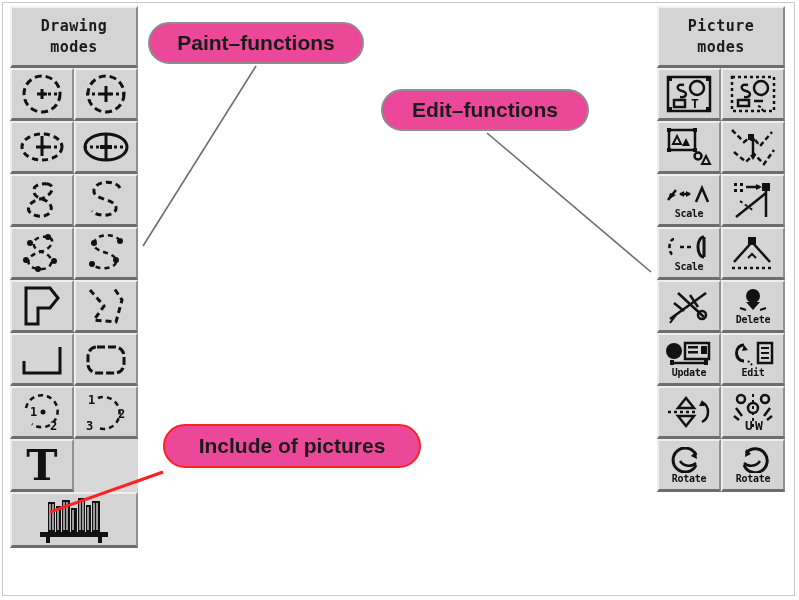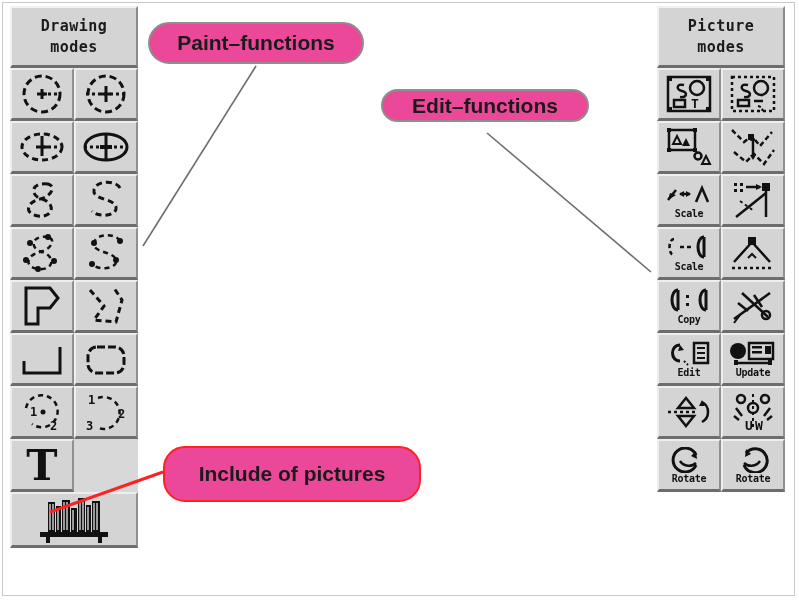--- a/index.html
+++ b/index.html
@@ -116,22 +116,22 @@
     font-family: "Liberation Sans", sans-serif;
     font-size: 21px;
     font-weight: 700;
     color: #1a1a1a;
     white-space: nowrap;
     user-select: none;
   }
   .callout.red { border-color: #ff2020; }
 
   #callout-paint { left: 148px; top: 22px;  width: 216px; height: 42px; }
-  #callout-edit  { left: 381px; top: 89px;  width: 208px; height: 33px; }
-  #callout-pic   { left: 163px; top: 446px; width: 258px; height: 56px; }
+  #callout-edit  { left: 381px; top: 89px;  width: 208px; height: 42px; }
+  #callout-pic   { left: 163px; top: 424px; width: 258px; height: 44px; }
 
   #leaders { position: absolute; left: 0; top: 0; width: 799px; height: 600px; pointer-events: none; }
 </style>
 </head>
 <body>
 
 <div id="screen">
 
   <div id="frame"></div>
 
@@ -400,79 +400,77 @@
 
       <div class="tool">
         <svg width="50" height="42" viewBox="0 0 50 42">
           <path d="M6 30 L24 10 L42 30" fill="none" stroke="#111" stroke-width="2.5"></path>
           <rect x="20" y="5" width="8" height="8" fill="#111"></rect>
           <path d="M20 26 l4 -4 l4 4" fill="none" stroke="#111" stroke-width="2"></path>
           <line x1="4" y1="36" x2="46" y2="36" stroke="#111" stroke-width="2.5" stroke-dasharray="3 3"></line>
         </svg>
       </div>
 
-      <div class="tool">
-        <svg width="50" height="26" viewBox="0 0 50 26">
-          <path d="M14 2 C6 2 6 22 14 22" fill="none" stroke="#111" stroke-width="3"></path>
-          <line x1="14" y1="2" x2="14" y2="22" stroke="#111" stroke-width="3"></line>
-          <g fill="#111">
-              <rect x="22" y="7" width="3" height="3"></rect>
-              <rect x="22" y="15" width="3" height="3"></rect>
-            </g>
-          <path d="M42 2 C34 2 34 22 42 22" fill="none" stroke="#111" stroke-width="3"></path>
-          <line x1="42" y1="2" x2="42" y2="22" stroke="#111" stroke-width="3"></line>
-        </svg>
-        <span class="tool-label">Copy</span>
-      </div>
 
       <div class="tool">
         <svg width="50" height="42" viewBox="0 0 50 42">
           <line x1="6" y1="34" x2="42" y2="8" stroke="#111" stroke-width="2.5"></line>
           <line x1="14" y1="8" x2="40" y2="32" stroke="#111" stroke-width="2.5"></line>
           <g stroke="#111" stroke-width="2.5">
             <line x1="10" y1="18" x2="20" y2="26"></line>
             <line x1="26" y1="10" x2="34" y2="22"></line>
           </g>
           <circle cx="38" cy="30" r="4" fill="none" stroke="#111" stroke-width="2.5"></circle>
           <line x1="6" y1="38" x2="12" y2="30" stroke="#111" stroke-width="2"></line>
         </svg>
       </div>
 
+      <div class="tool">
+        <svg width="50" height="26" viewBox="0 0 50 26">
+          <ellipse cx="25" cy="8" rx="7" ry="7" fill="#111"></ellipse>
+          <path d="M18 14 L32 14 L25 22 Z" fill="#111"></path>
+          <g stroke="#111" stroke-width="2">
+              <line x1="12" y1="20" x2="18" y2="22"></line>
+              <line x1="32" y1="22" x2="38" y2="20"></line>
+            </g>
+        </svg>
+        <span class="tool-label">Delete</span>
+      </div>
+
+      <div class="tool">
+        <svg width="50" height="26" viewBox="0 0 50 26">
+          <circle cx="10" cy="10" r="8" fill="#111"></circle>
+          <rect x="21" y="2" width="24" height="16" fill="none" stroke="#111" stroke-width="2.5"></rect>
+          <g fill="#111">
+            <rect x="24" y="5" width="10" height="2.5"></rect>
+              <rect x="24" y="10" width="10" height="2.5"></rect>
+            <rect x="37" y="5" width="6" height="8"></rect>
+          </g>
+          <line x1="8" y1="22" x2="42" y2="22" stroke="#111" stroke-width="2.5"></line>
+          <g fill="#111">
+              <rect x="6" y="19" width="4" height="5"></rect>
+              <rect x="40" y="19" width="4" height="5"></rect>
+            </g>
+        </svg>
+        <span class="tool-label">Update</span>
+      </div>
 
       <div class="tool">
         <svg width="50" height="26" viewBox="0 0 50 26">
           <path d="M16 4 C6 4 6 20 16 20" fill="none" stroke="#111" stroke-width="3"></path>
           <path d="M16 4 l-2 6 l6 -1 z" fill="#111"></path>
           <path d="M20 20 l4 4" stroke="#111" stroke-width="2" stroke-dasharray="2 2"></path>
           <rect x="30" y="2" width="14" height="20" fill="none" stroke="#111" stroke-width="2.5"></rect>
           <g fill="#111">
             <rect x="33" y="6" width="8" height="2"></rect>
               <rect x="33" y="11" width="8" height="2"></rect>
               <rect x="33" y="16" width="8" height="2"></rect>
           </g>
         </svg>
         <span class="tool-label">Edit</span>
-      </div>
-
-      <div class="tool">
-        <svg width="50" height="26" viewBox="0 0 50 26">
-          <circle cx="10" cy="10" r="8" fill="#111"></circle>
-          <rect x="21" y="2" width="24" height="16" fill="none" stroke="#111" stroke-width="2.5"></rect>
-          <g fill="#111">
-            <rect x="24" y="5" width="10" height="2.5"></rect>
-              <rect x="24" y="10" width="10" height="2.5"></rect>
-            <rect x="37" y="5" width="6" height="8"></rect>
-          </g>
-          <line x1="8" y1="22" x2="42" y2="22" stroke="#111" stroke-width="2.5"></line>
-          <g fill="#111">
-              <rect x="6" y="19" width="4" height="5"></rect>
-              <rect x="40" y="19" width="4" height="5"></rect>
-            </g>
-        </svg>
-        <span class="tool-label">Update</span>
       </div>
 
       <div class="tool">
         <svg width="50" height="40" viewBox="0 0 50 40">
           <path d="M14 16 L22 6 L30 16 Z" fill="none" stroke="#111" stroke-width="2.5"></path>
           <path d="M14 24 L30 24 L22 34 Z" fill="none" stroke="#111" stroke-width="2.5"></path>
           <line x1="4" y1="20" x2="34" y2="20" stroke="#111" stroke-width="2.5" stroke-dasharray="3 3"></line>
           <path d="M38 10 c8 4 8 16 0 20" fill="none" stroke="#111" stroke-width="2.5"></path>
           <path d="M38 8 l-3 6 h6 z" fill="#111"></path>
         </svg>

